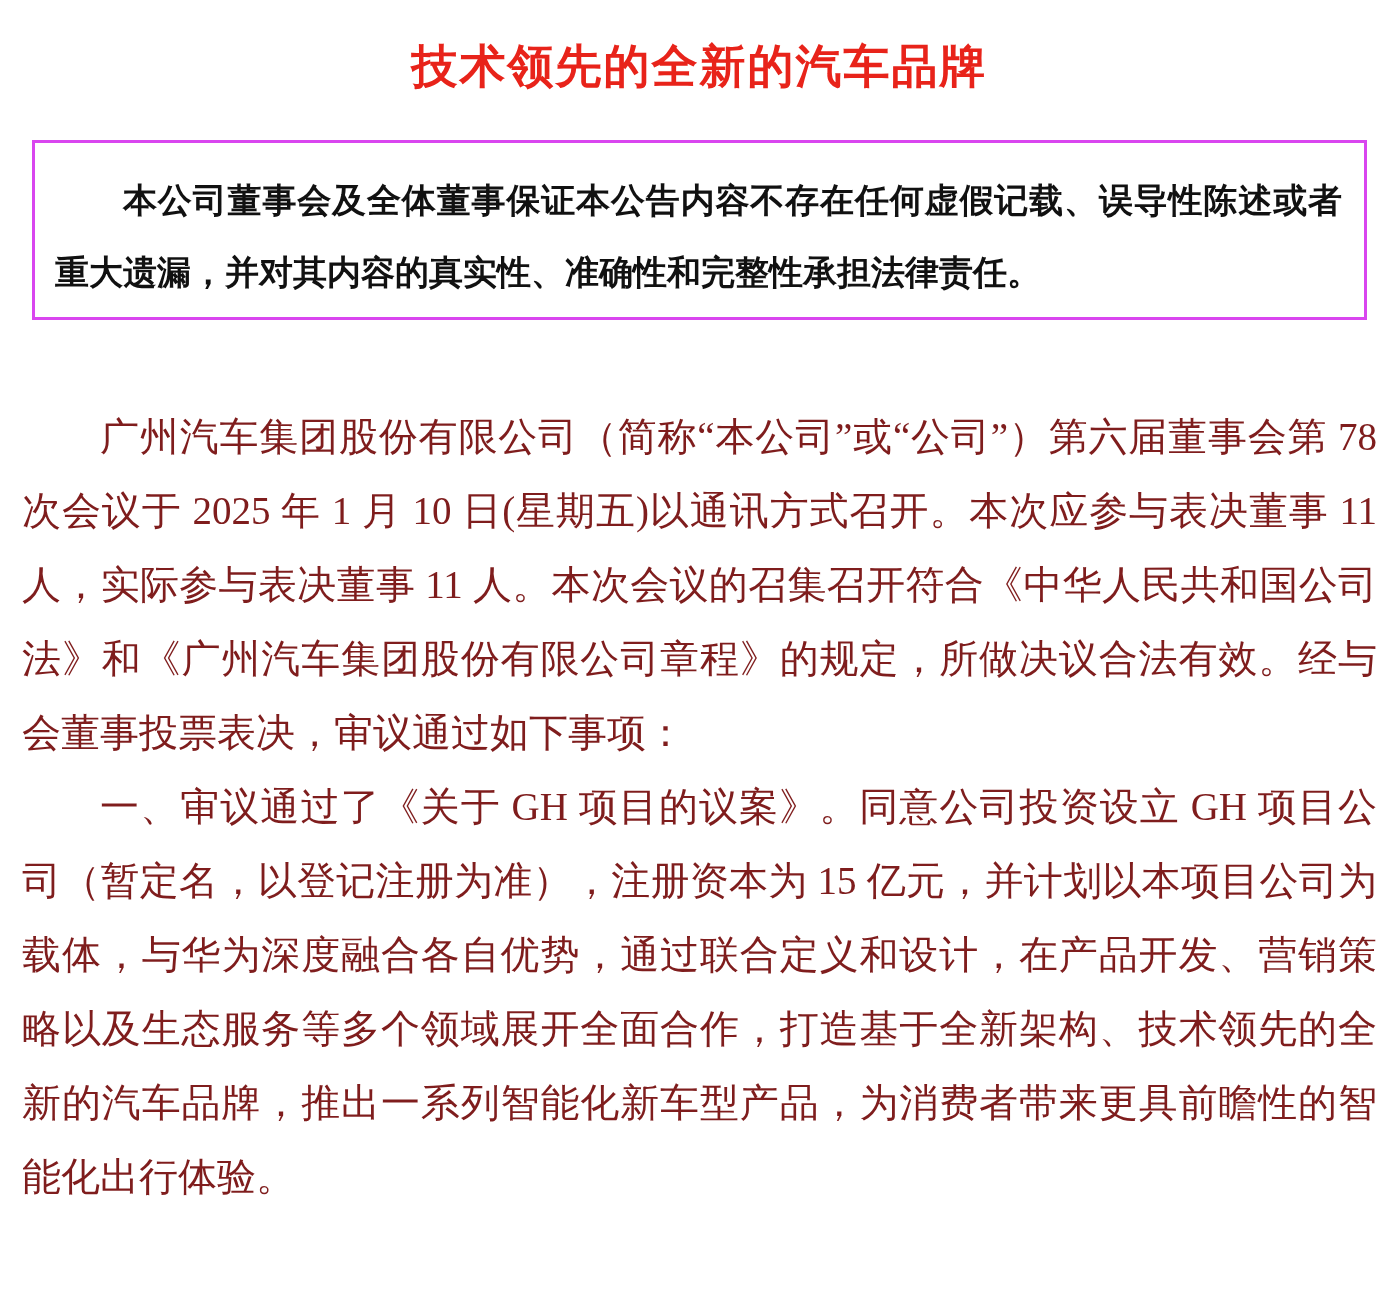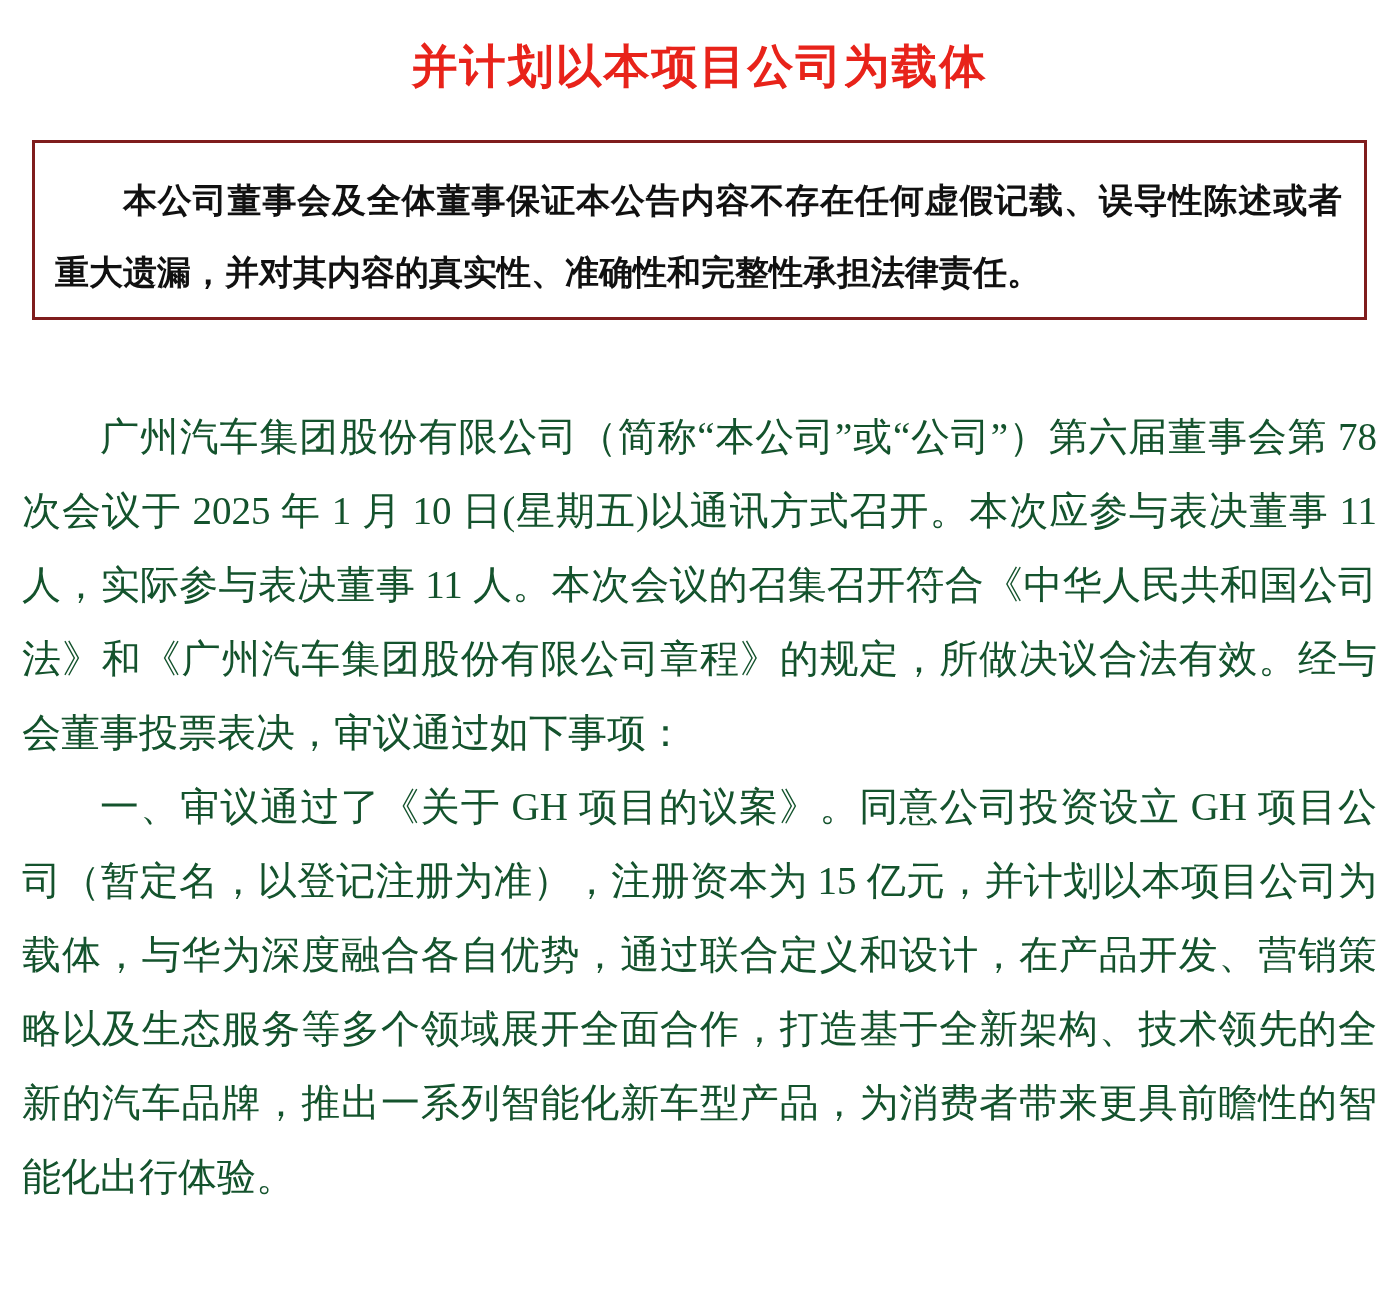--- a/index.html
+++ b/index.html
@@ -23,21 +23,21 @@
     font-family: "Liberation Sans", "DejaVu Sans", sans-serif;
     font-weight: 700;
     font-size: 46px;
     letter-spacing: 2px;
     margin: 0;
   }
   .title-1 { padding-top: 36px; }
   .title-2 { padding-top: 44px; }
   .disclaimer-box {
     margin: 42px 32px 0 32px;
-    border: 3px solid #7f1d1d;
+    border: 3px solid #d946ef;
     padding: 22px 22px 8px 20px;
     box-sizing: border-box;
     font-family: Liberation Serif, serif;
   }
   .disclaimer-text {
     margin: 0;
     font-weight: 700;
     font-size: 34px;
     line-height: 72px;
     text-indent: 2em;
@@ -46,29 +46,29 @@
   }
   .doc-body {
     margin: 80px 22px 0 22px;
     font-size: 39px;
     line-height: 74px;
   }
   .doc-body p {
     margin: 0;
     text-indent: 2em;
     text-align: justify;
-    color: #14532d;
+    color: #7f1d1d;
   }
 </style>
 </head>
 <body>
 
 <div class="page">
 
-  <h1 class="title title-1">并计划以本项目公司为载体</h1>
+  <h1 class="title title-1">技术领先的全新的汽车品牌</h1>
 
 
   <div class="disclaimer-box">
     <p class="disclaimer-text">本公司董事会及全体董事保证本公告内容不存在任何虚假记载、误导性陈述或者重大遗漏，并对其内容的真实性、准确性和完整性承担法律责任。</p>
   </div>
 
   <div class="doc-body">
     <p>广州汽车集团股份有限公司（简称“本公司”或“公司”）第六届董事会第 78 次会议于 2025 年 1 月 10 日(星期五)以通讯方式召开。本次应参与表决董事 11 人，实际参与表决董事 11 人。本次会议的召集召开符合《中华人民共和国公司法》和《广州汽车集团股份有限公司章程》的规定，所做决议合法有效。经与会董事投票表决，审议通过如下事项：</p>
     <p>一、审议通过了《关于 GH 项目的议案》。同意公司投资设立 GH 项目公司（暂定名，以登记注册为准），注册资本为 15 亿元，并计划以本项目公司为载体，与华为深度融合各自优势，通过联合定义和设计，在产品开发、营销策略以及生态服务等多个领域展开全面合作，打造基于全新架构、技术领先的全新的汽车品牌，推出一系列智能化新车型产品，为消费者带来更具前瞻性的智能化出行体验。</p>
 

